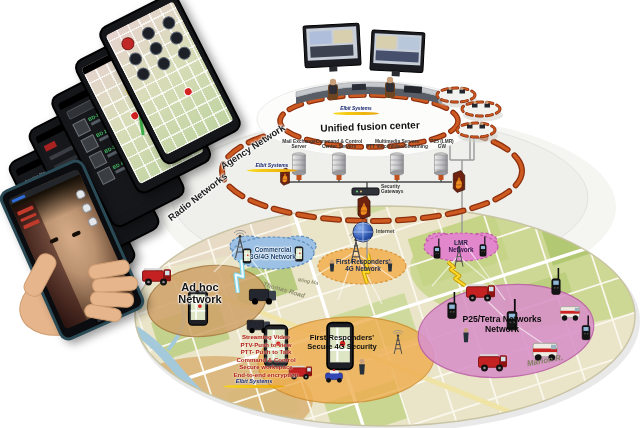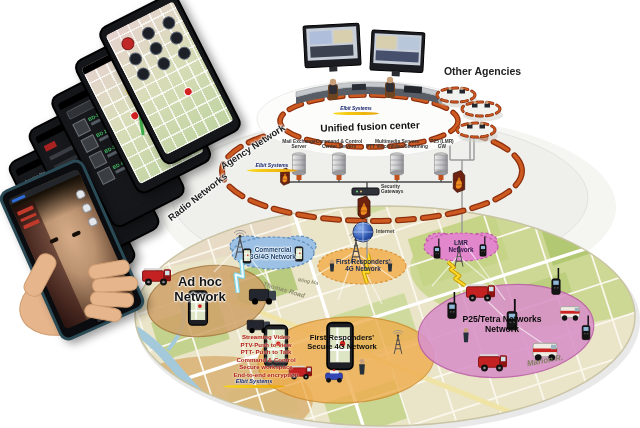--- a/index.html
+++ b/index.html
@@ -341,21 +341,20 @@
     <rect x="27" y="5" width="21" height="13" fill="#b8c8da"></rect>
     <rect x="5" y="20" width="43" height="10" fill="#46506c"></rect>
     <rect x="22" y="40" width="8" height="5" fill="#2a2b30"></rect>
   </g>
 
   <use href="#platform" transform="translate(456,95)"></use>
   <use href="#platform" transform="translate(481,109)"></use>
   <use href="#platform" transform="translate(476,130)"></use>
 </svg>
 
-<div class="lbl halo" style="left:425px;top:66px;width:115px;font-size:10.5px;">Other Agencies</div>
 
 <div class="lbl" style="left:318px;top:121px;width:104px;font-size:10px;transform:rotate(-2deg);color:#111;">Unified fusion center</div>
 
 <div class="elbit" style="left:333px;top:106px;width:46px;">
   <span class="et" style="font-size:4.8px;">Elbit Systems</span>
       <div class="sw"></div>
 </div>
 <div class="elbit" style="left:247px;top:162px;width:50px;">
   <span class="et" style="font-size:5px;">Elbit Systems</span>
       <div class="sw"></div>
@@ -379,24 +378,24 @@
 <div class="lbl" style="left:381px;top:184px;width:46px;font-size:4.8px;color:#333;text-align:left;">Security
 Gateways</div>
 <div class="lbl" style="left:376px;top:229px;width:34px;font-size:5px;color:#444;text-align:left;">Internet</div>
 
 <div class="lbl halo" style="left:237px;top:246px;width:72px;font-size:6.4px;color:#173f6d;">Commercial
 3G/4G Network</div>
 <div class="lbl" style="left:320px;top:258px;width:86px;font-size:6.4px;color:#1d2b4e;">First Responders'
 4G Network</div>
 <div class="lbl" style="left:437px;top:239px;width:48px;font-size:6.4px;color:#33194a;">LMR
 Network</div>
-<div class="lbl halo" style="left:168px;top:275px;width:64px;font-size:13px;color:#141414;">Ad hoc
+<div class="lbl halo" style="left:168px;top:281px;width:64px;font-size:11px;color:#141414;">Ad hoc
 Network</div>
 <div class="lbl" style="left:290px;top:334px;width:104px;font-size:7.6px;color:#101010;">First Responders'
-Secure 4G Network</div>
+Secure 4G Security</div>
 <div class="lbl" style="left:446px;top:315px;width:112px;font-size:8.6px;color:#0a0a0a;">P25/Tetra Networks
 Network</div>
 
 <div class="caps" style="left:213px;top:333px;width:106px;">
   <div>Streaming Video</div>
   <div>PTV-Push to view</div>
   <div>PTT- Push to Talk</div>
   <div>Command &amp; Control</div>
   <div>Secure workspace</div>
   <div>End-to-end encryption</div>

